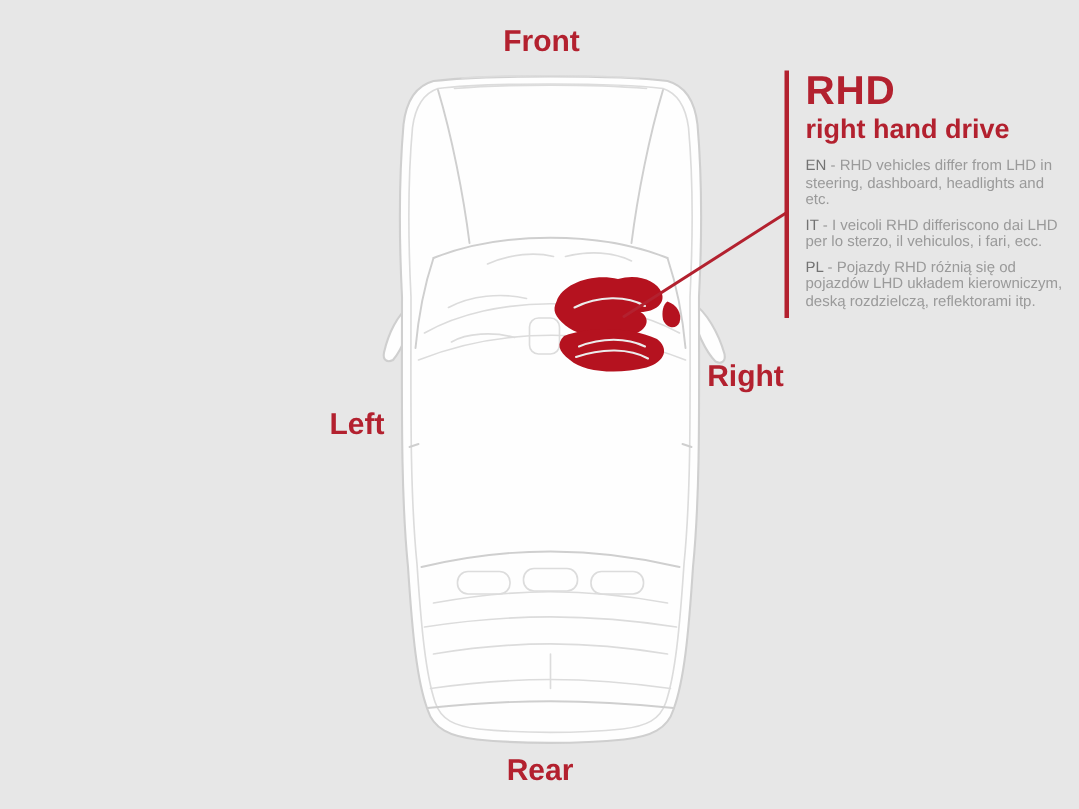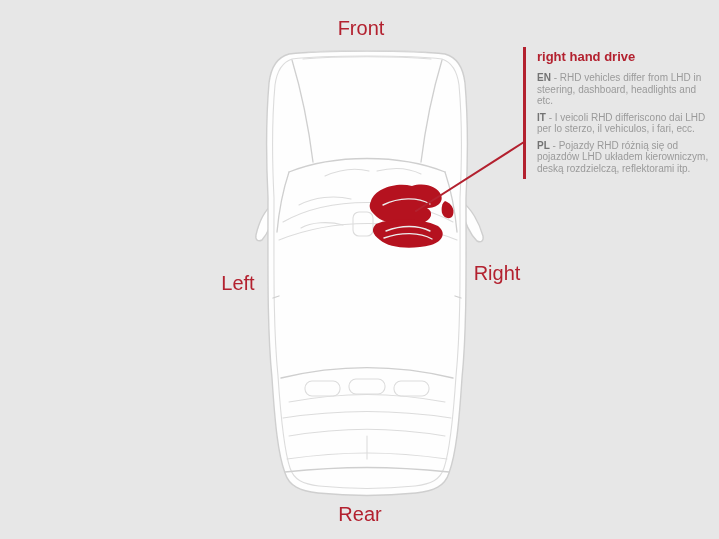--- a/index.html
+++ b/index.html
@@ -18,57 +18,57 @@
     position:relative;
     background:var(--background);
     font-family:"Liberation Sans","DejaVu Sans",sans-serif;
     overflow:hidden;
   }
   .stage-svg{position:absolute;left:0;top:0;}
   .dir-label{
     position:absolute;
     transform:translateX(-50%);
     font-size:20px;
-    font-weight:400;
+    font-weight:700;
     color:var(--accent-red);
     white-space:nowrap;
   }
   .label-front{left:361px;top:17px;}
   .label-left{left:238px;top:272px;}
-  .label-right{left:487px;top:262px;padding-left:20px;}
+  .label-right{left:487px;top:240px;padding-left:20px;}
   .label-rear{left:360px;top:503px;}
   .rhd-panel{
     position:absolute;
     left:523px;
     top:47px;
     width:188px;
     border-left:3px solid var(--accent-red);
     padding-left:11px;
   }
   .rhd-title{
     font-size:27px;
     font-weight:800;
     line-height:1;
     letter-spacing:.5px;
     color:var(--accent-red);
   }
   .rhd-subtitle{
-    font-size:13px;
+    font-size:18px;
     font-weight:700;
     color:var(--accent-red);
     margin:2px 0 8px 0;
   }
   .lang-entry{
     font-size:10px;
     line-height:1.15;
     color:var(--body-text);
     margin-bottom:5px;
   }
   .lang-code{
-    font-weight:700;
+    font-weight:400;
     color:var(--code-text);
   }
   .car-line{stroke:var(--car-line);stroke-width:1.3;fill:none;stroke-linecap:round;}
   .car-line-light{stroke:var(--car-line-light);stroke-width:1.1;fill:none;stroke-linecap:round;}
   .car-body{stroke:var(--car-line);stroke-width:1.4;fill:var(--car-fill);}
   .red-fill{fill:var(--highlight-red);stroke:none;}
   .white-arc{stroke:#ececec;stroke-width:1.4;fill:none;stroke-linecap:round;}
 </style>
 </head>
 <body>
@@ -137,17 +137,18 @@
 
   <line x1="524" y1="142" x2="416" y2="211" stroke="#b3212f" stroke-width="2" stroke-linecap="round"></line>
 </svg>
 
 <div class="dir-label label-front">Front</div>
 <div class="dir-label label-left">Left</div>
 <div class="dir-label label-right">Right</div>
 <div class="dir-label label-rear">Rear</div>
 
 <div class="rhd-panel">
+  <div class="rhd-title">RHD</div>
   <div class="rhd-subtitle">right hand drive</div>
   <p class="lang-entry"><span class="lang-code">EN</span> <span>- RHD vehicles differ from LHD in steering, dashboard, headlights and etc.</span></p>
   <p class="lang-entry"><span class="lang-code">IT</span> <span>- I veicoli RHD differiscono dai LHD per lo sterzo, il vehiculos, i fari, ecc.</span></p>
   <p class="lang-entry"><span class="lang-code">PL</span> <span>- Pojazdy RHD różnią się od pojazdów LHD układem kierowniczym, deską rozdzielczą, reflektorami itp.</span></p>
 </div>
 
 </body></html>

